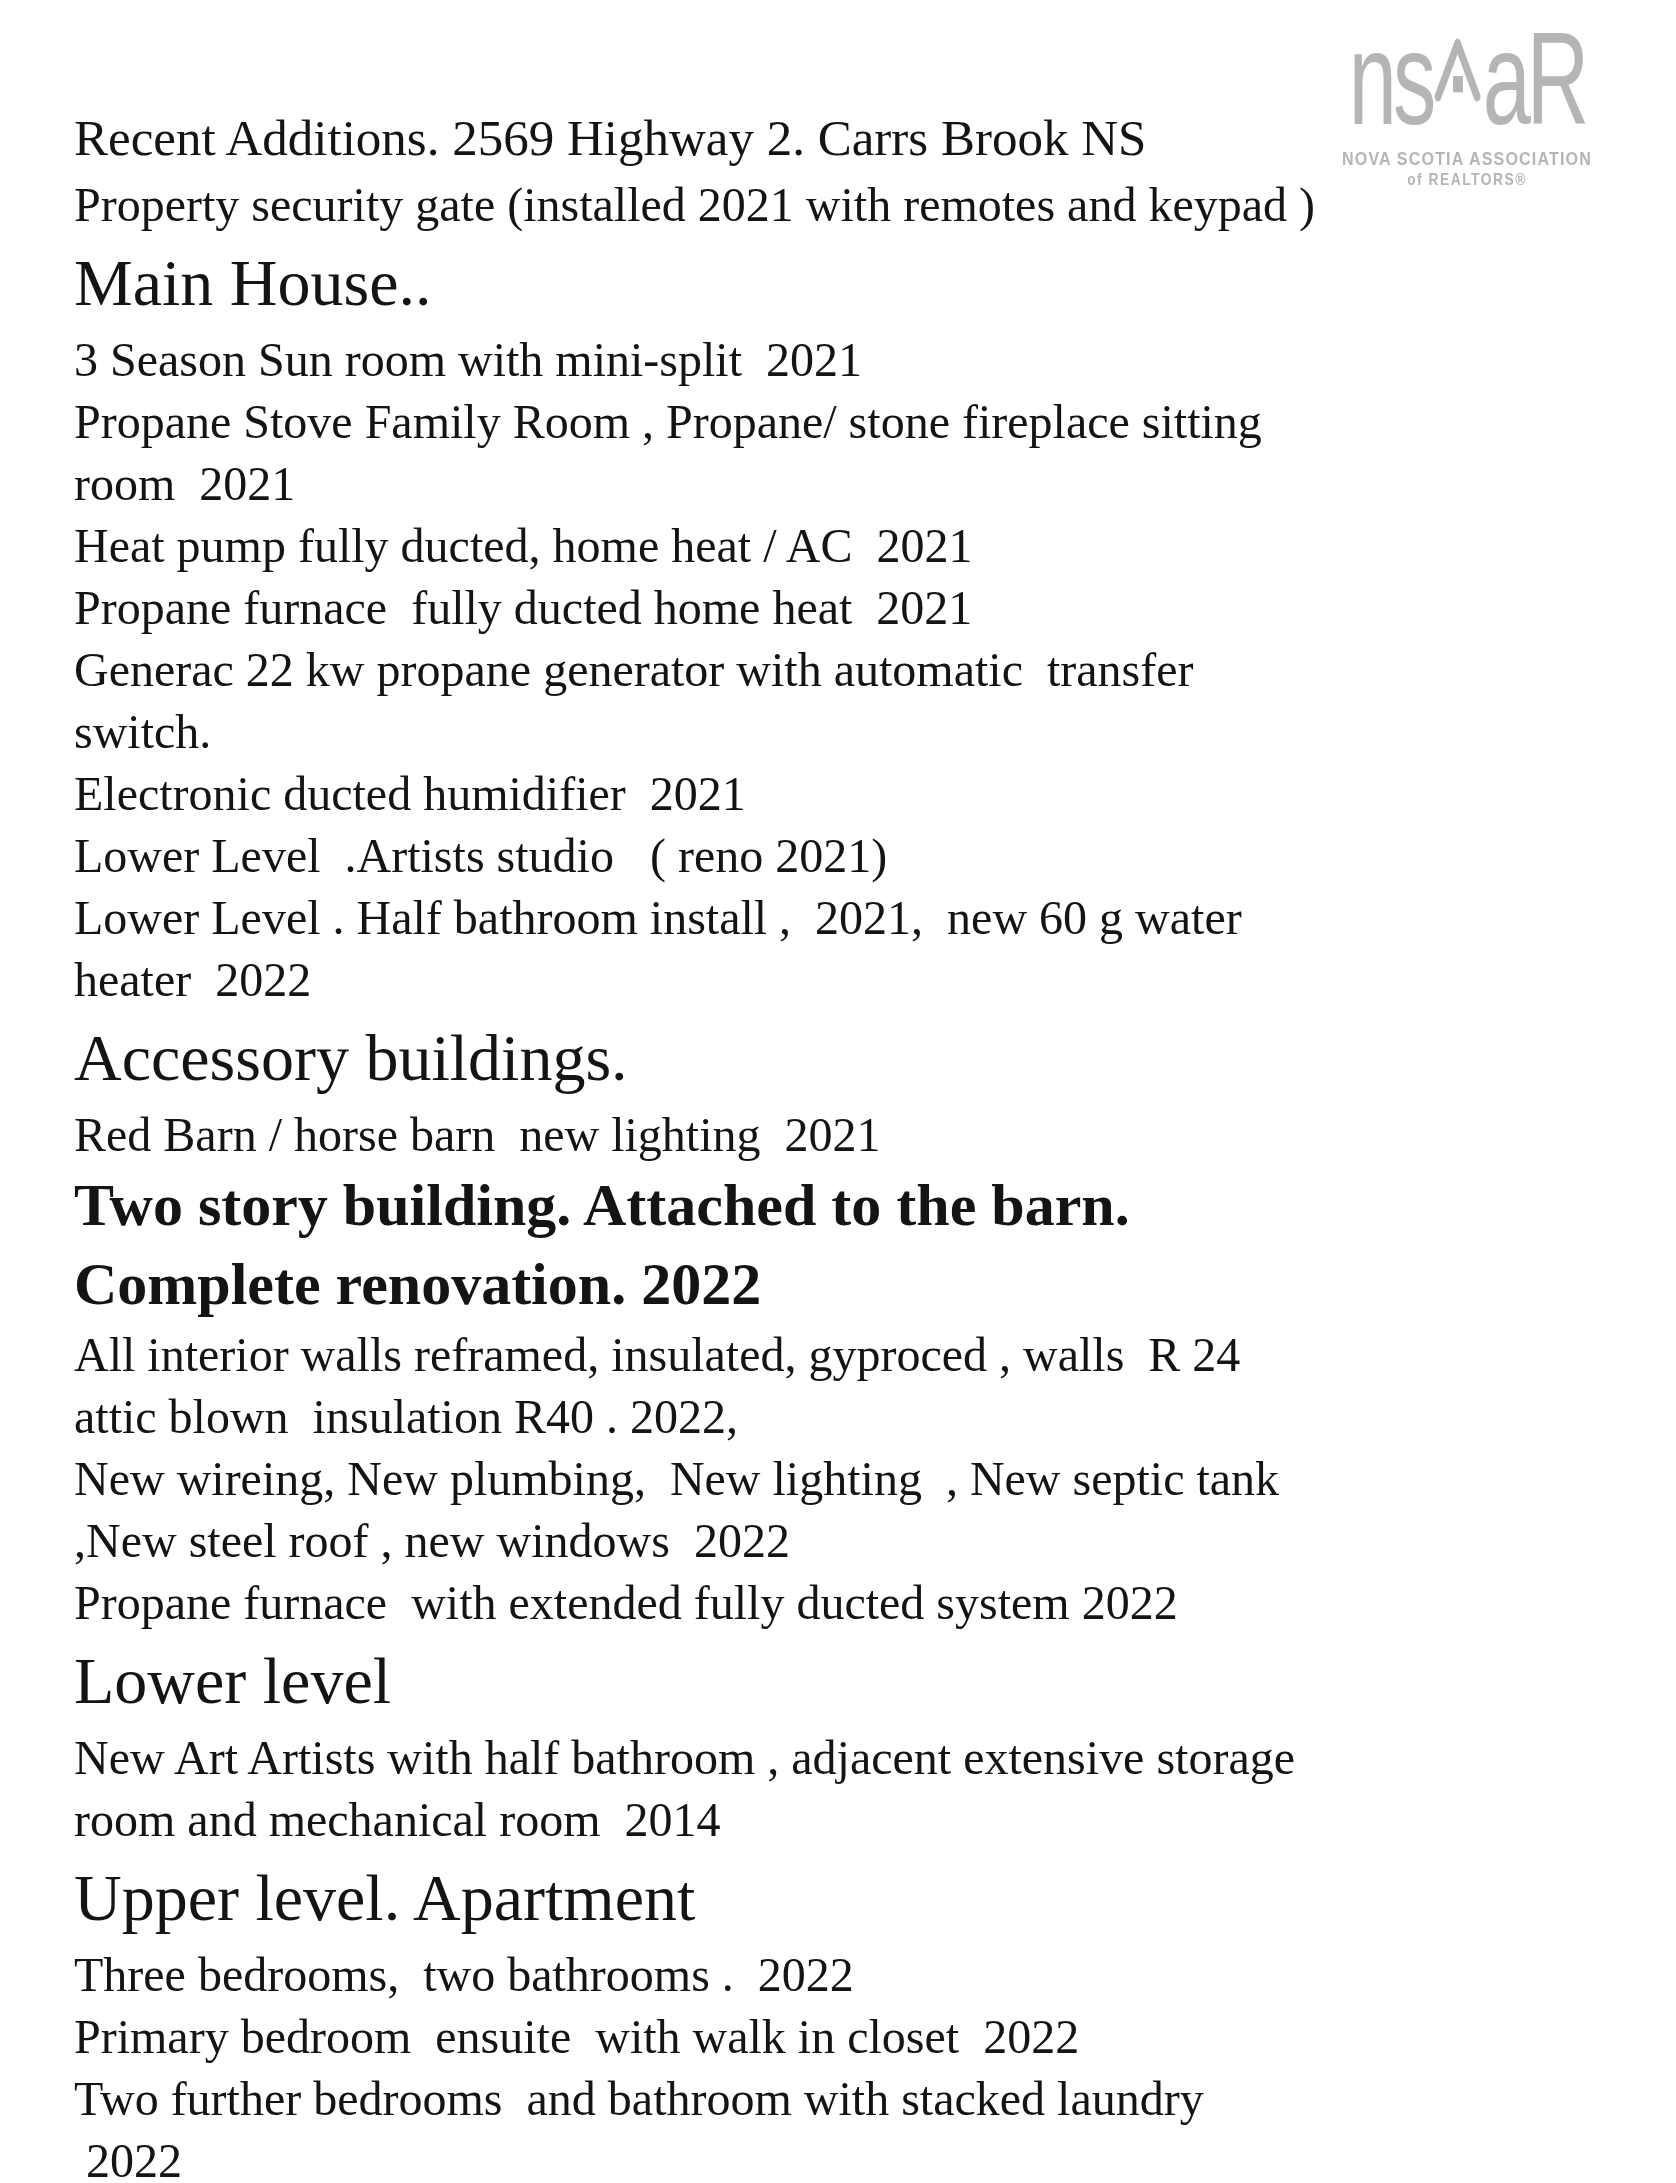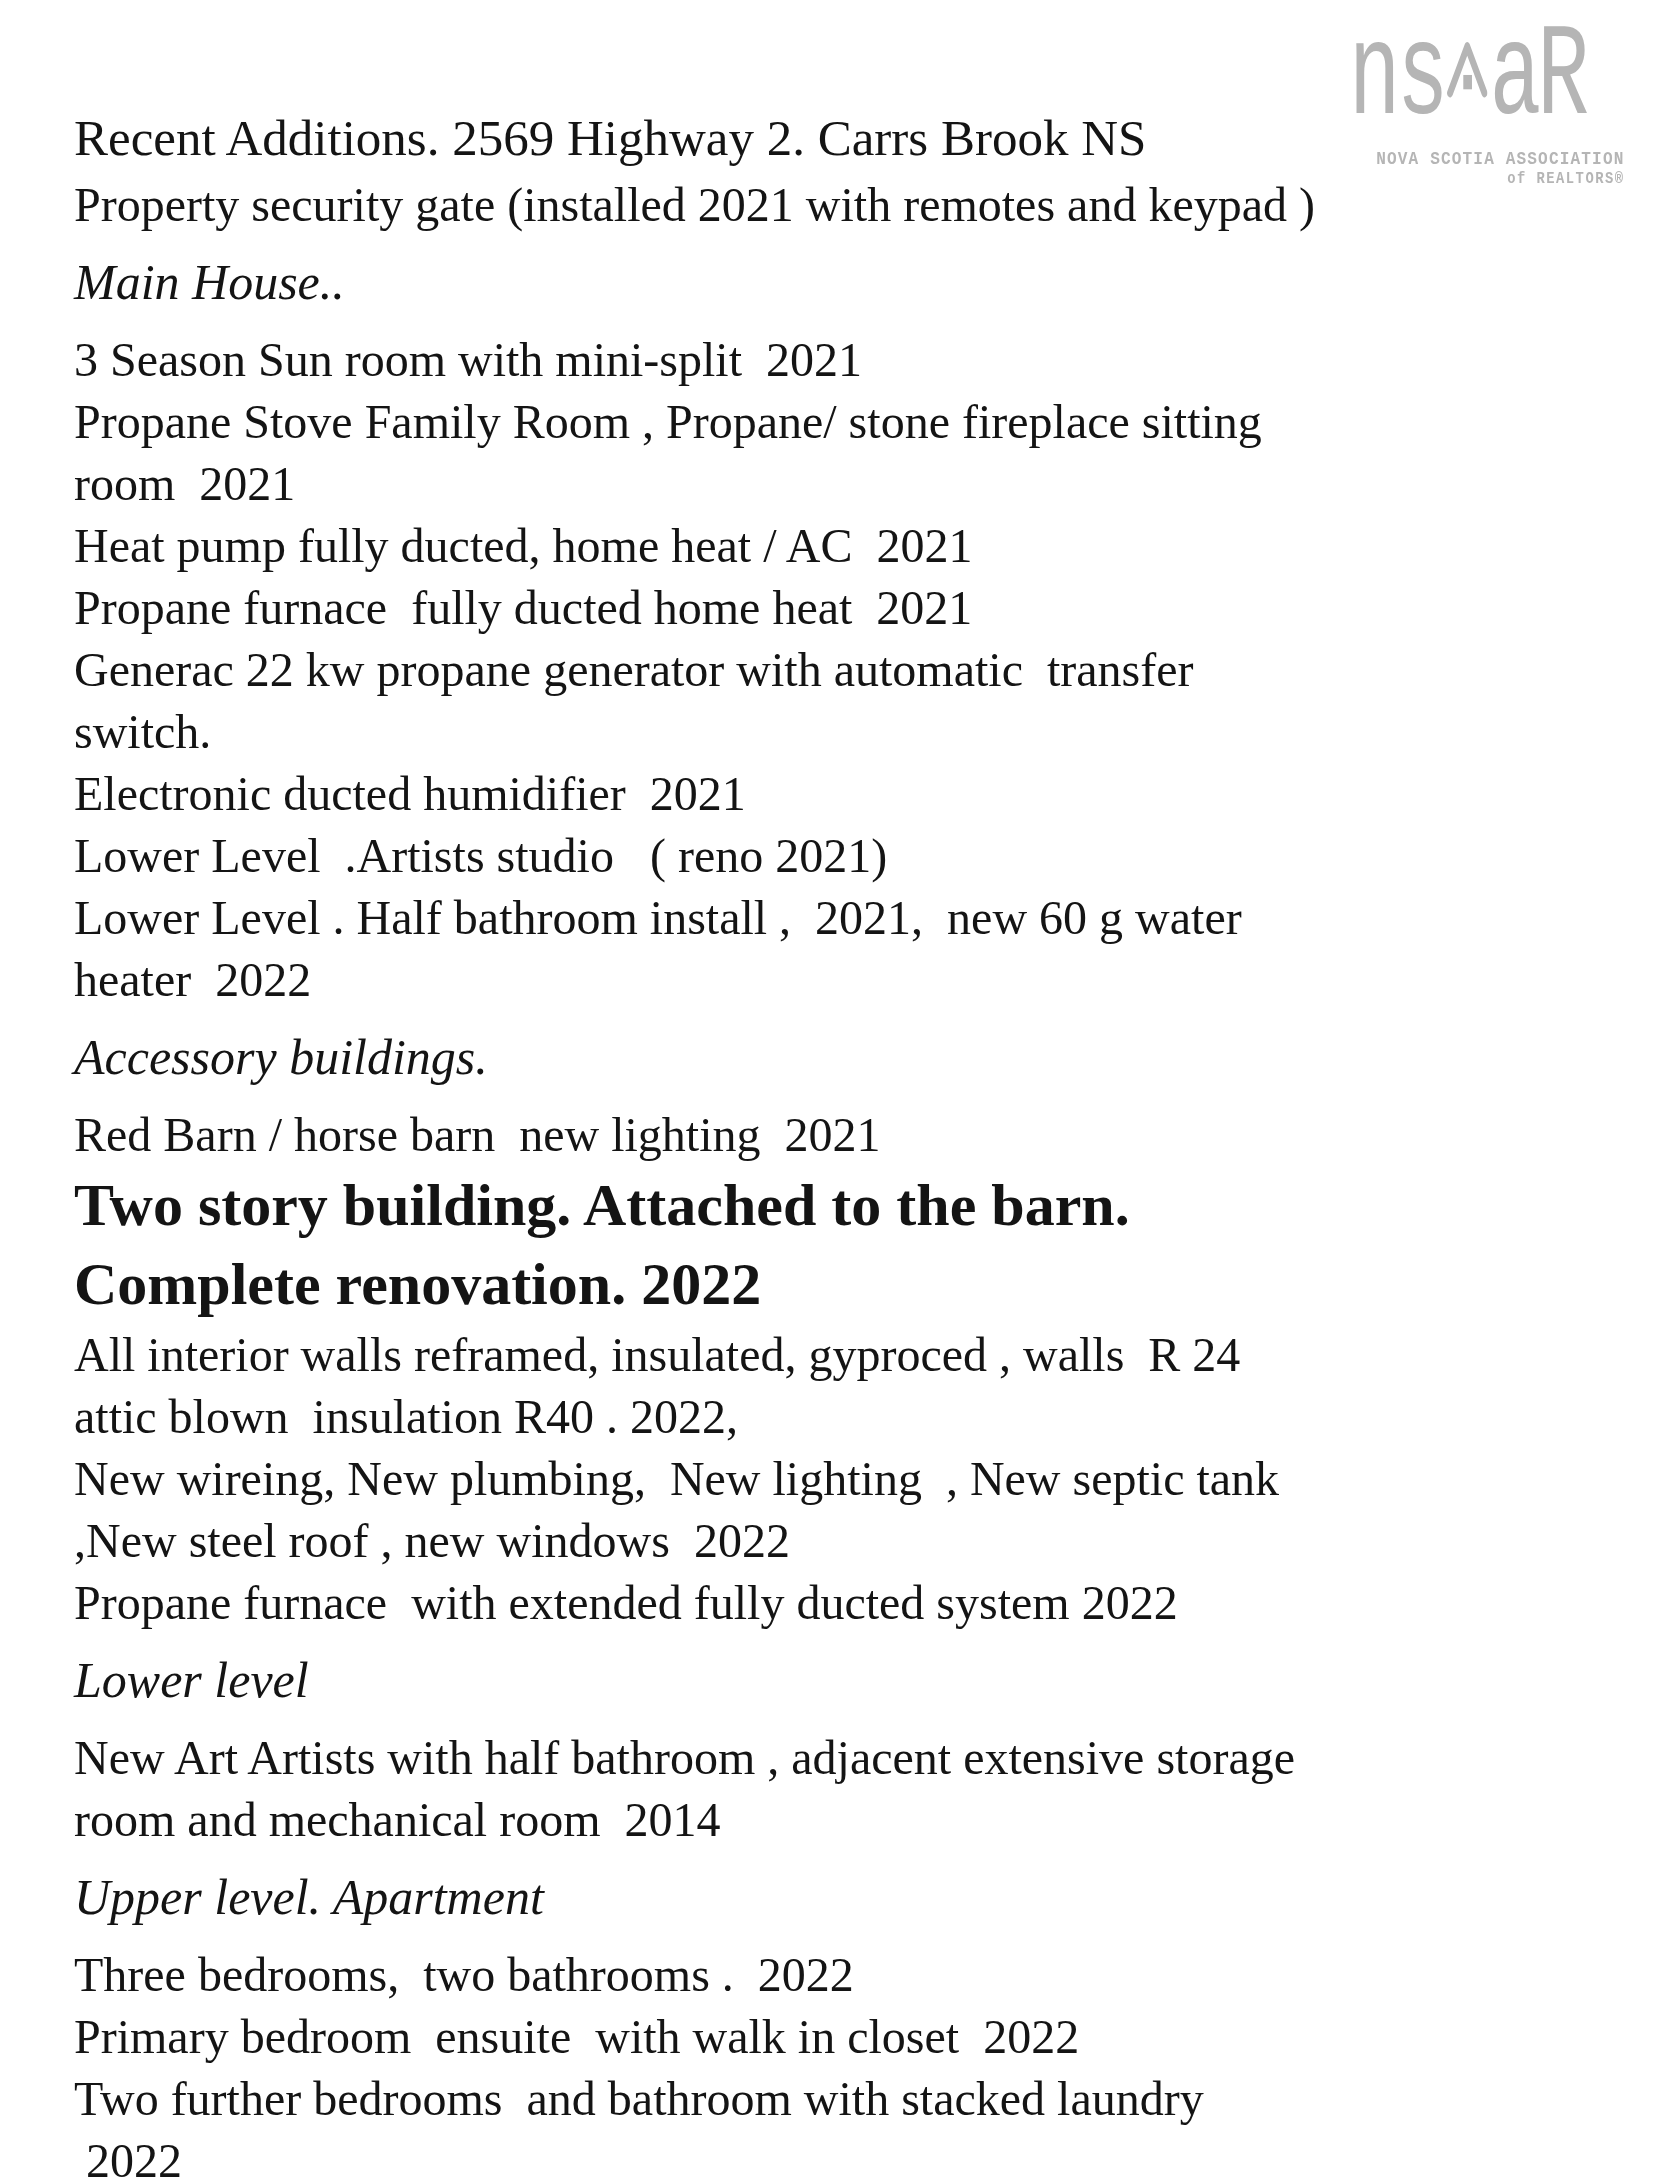--- a/index.html
+++ b/index.html
@@ -16,32 +16,32 @@
     top: 103px;
     right: 35px;
   }
   .line {
     white-space: pre;
     font-family: "Liberation Serif", "DejaVu Serif", serif;
     color: #141414;
   }
   .body  { font-size: 48px; line-height: 62px; font-family: Liberation Serif, serif; }
   .title { font-size: 51px; line-height: 71px; }
-  .h1    { font-size: 50px; line-height: 93px; font-style: italic; }
+  .h1    { font-size: 66px; line-height: 93px; }
   .h2    { font-size: 60px; line-height: 79px; font-weight: bold; }
 
   
   .logo {
     position: absolute;
     top: 13px;
     right: 31px;
     width: 358px;
-    text-align: right;
+    text-align: center;
     color: #b5b5b5;
-    font-family: Liberation Mono, monospace;
+    font-family: Liberation Sans, sans-serif;
     z-index: 0;
   }
   .logo-row {
     display: flex;
     align-items: flex-end;
     justify-content: center;
     transform: scaleX(0.66);
     transform-origin: center top;
   }
   .logo-ns, .logo-ar {

